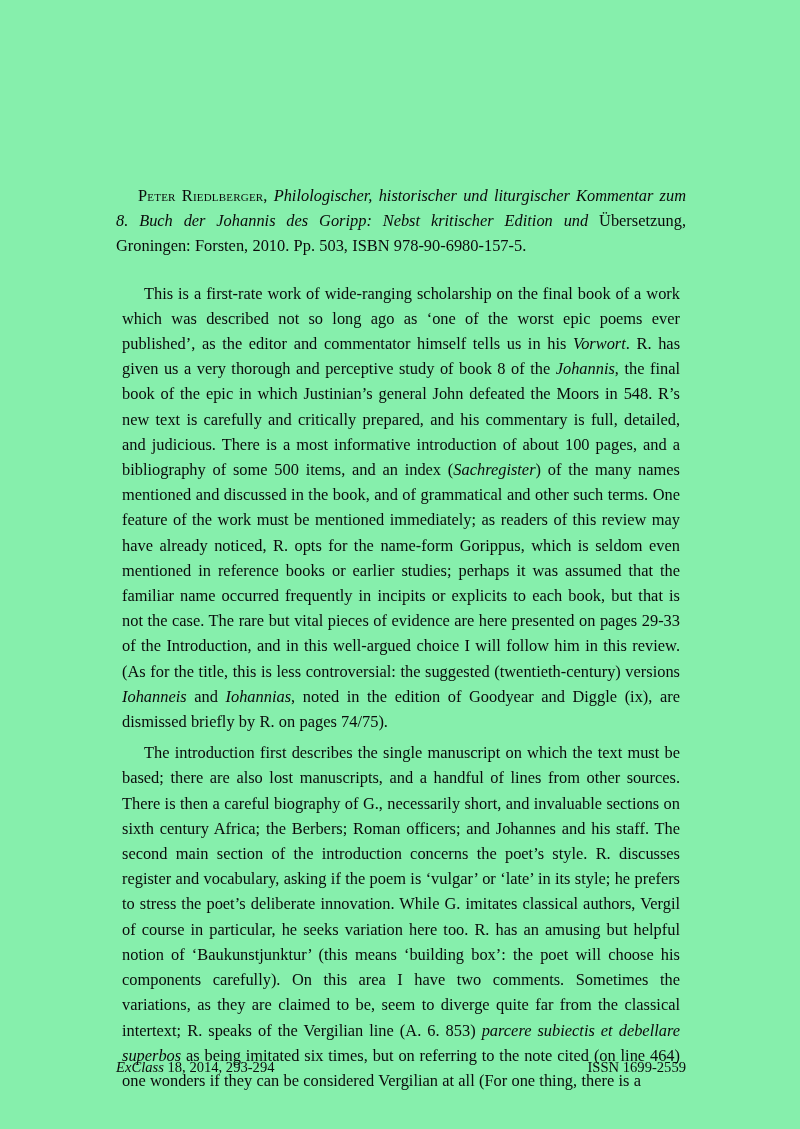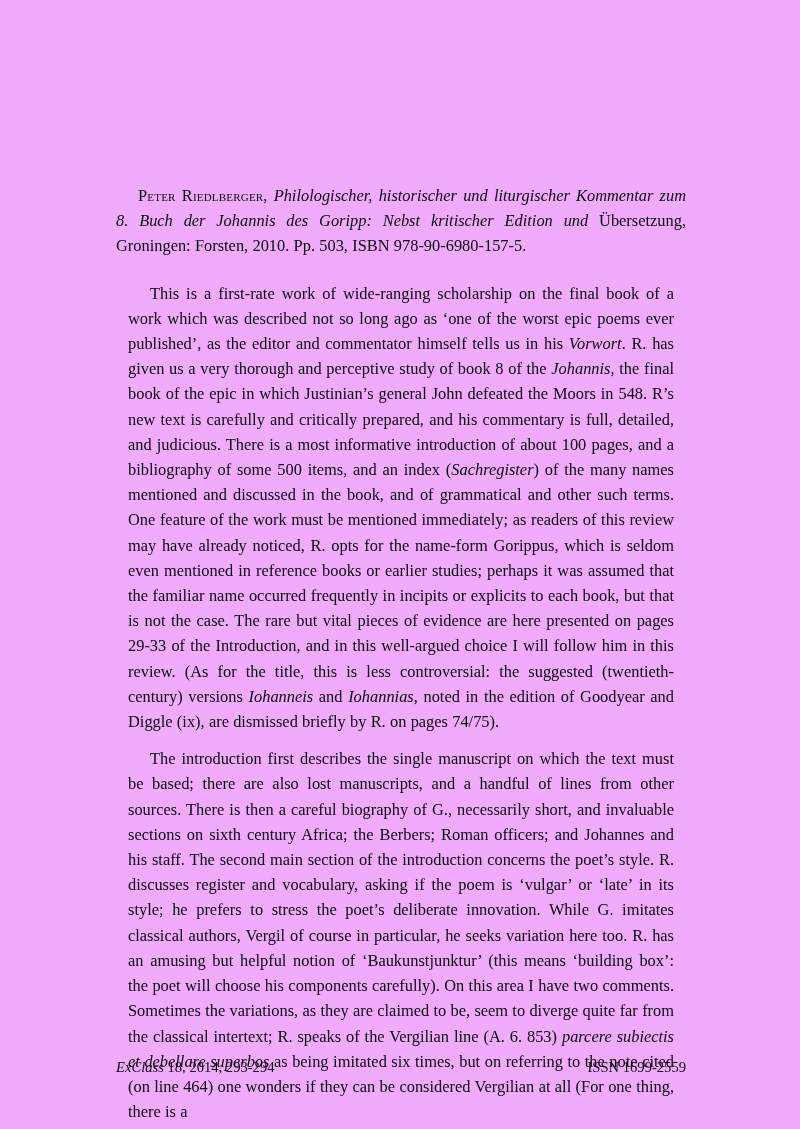--- a/index.html
+++ b/index.html
@@ -14,21 +14,21 @@
     font-family: "Liberation Serif", "DejaVu Serif", serif;
     color: #0a0a0a;
     overflow: hidden;
   }
   .page {
     position: absolute;
     left: 0;
     top: 0;
     width: 800px;
     height: 1129px;
-    background: #f0abfc;
+    background: #86efac;
   }
   .content {
     position: absolute;
     left: 116px;
     top: 183px;
     width: 570px;
   }
   .block {
     text-align: justify;
     font-size: 16.4px;
@@ -41,21 +41,21 @@
     margin: 0 0 22px 0;
     text-align: justify;
   }
   .headref .indent { display: inline-block; width: 22px; }
   .smallcaps {
     font-variant: small-caps;
     letter-spacing: 0.012em;
   }
   .it { font-style: italic; }
   p.para {
-    margin: 12px;
+    margin: 6px;
     text-align: justify;
     text-indent: 22px;
   }
   .footer {
     position: absolute;
     left: 116px;
     top: 1058px;
     width: 570px;
     display: flex;
     justify-content: space-between;

